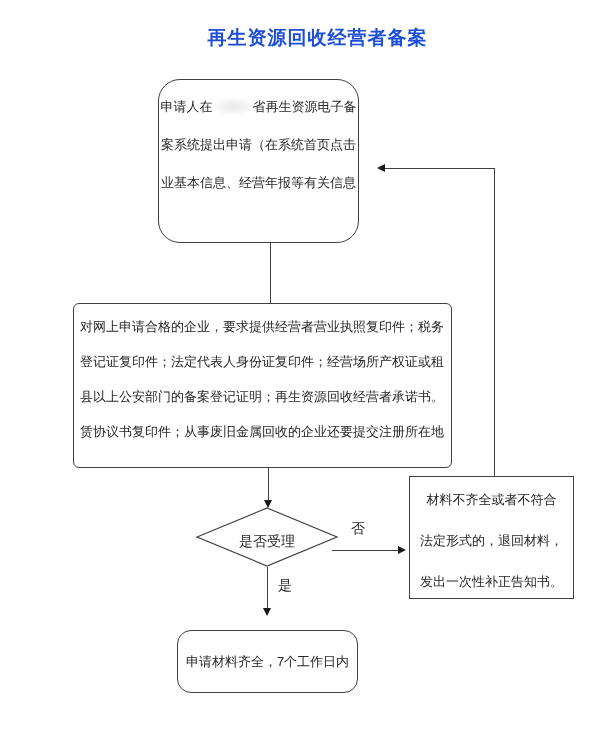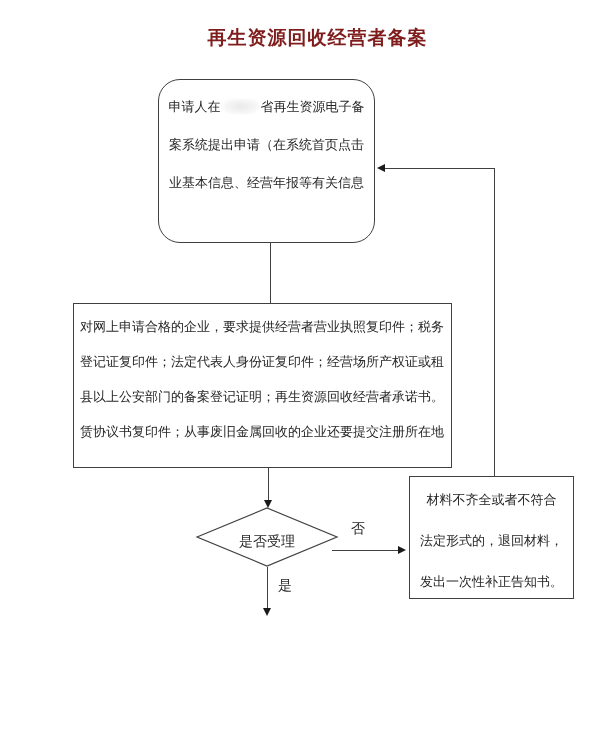--- a/index.html
+++ b/index.html
@@ -15,37 +15,37 @@
   }
   .title {
     position: absolute;
     top: 25px;
     left: 0;
     width: 100%;
     text-align: center;
     font-size: 19px;
     font-weight: bold;
     letter-spacing: 1px;
-    color: #7f1d1d;
+    color: #1d4ed8;
     padding-left: 24px;
   }
   .box {
     position: absolute;
     border: 1px solid #404040;
     background: #ffffff;
     font-size: 13px;
   }
   .rounded { border-radius: 22px; }
   .start-box {
-    left: 158px; top: 79px; width: 217px; height: 164px;
+    left: 158px; top: 79px; width: 201px; height: 164px;
     text-align: center; line-height: 38px; padding-top: 8px;
   }
   .review-box {
     left: 73px; top: 303px; width: 379px; height: 165px;
-    text-align: left; line-height: 35px; padding: 5px 4px 0 6px;
+    text-align: left; line-height: 35px; padding: 5px 4px 0 6px; border-radius: 6px;
   }
   .reject-box {
     left: 409px; top: 476px; width: 165px; height: 123px;
     text-align: center; line-height: 41px; padding-top: 2px;
   }
   .accept-box {
     left: 177px; top: 630px; width: 181px; height: 63px;
     border-radius: 14px;
     text-align: center; line-height: 61px;
   }
@@ -116,14 +116,17 @@
   </div>
 
   <div class="vline" style="left:494px; top:168px; height:308px;"></div>
   <div class="hline" style="left:385px; top:168px; width:110px;"></div>
   <div class="arrow arrow-left" style="left:377px; top:164px;"></div>
 
   <div class="edge-label yes-label">是</div>
   <div class="vline" style="left:267px; top:567px; height:42px;"></div>
   <div class="arrow arrow-down" style="left:263px; top:608px;"></div>
 
+  <div class="box accept-box">
+    <span>申请材料齐全，7个工作日内</span>
+  </div>
 
 </div>
 
 </body></html>

